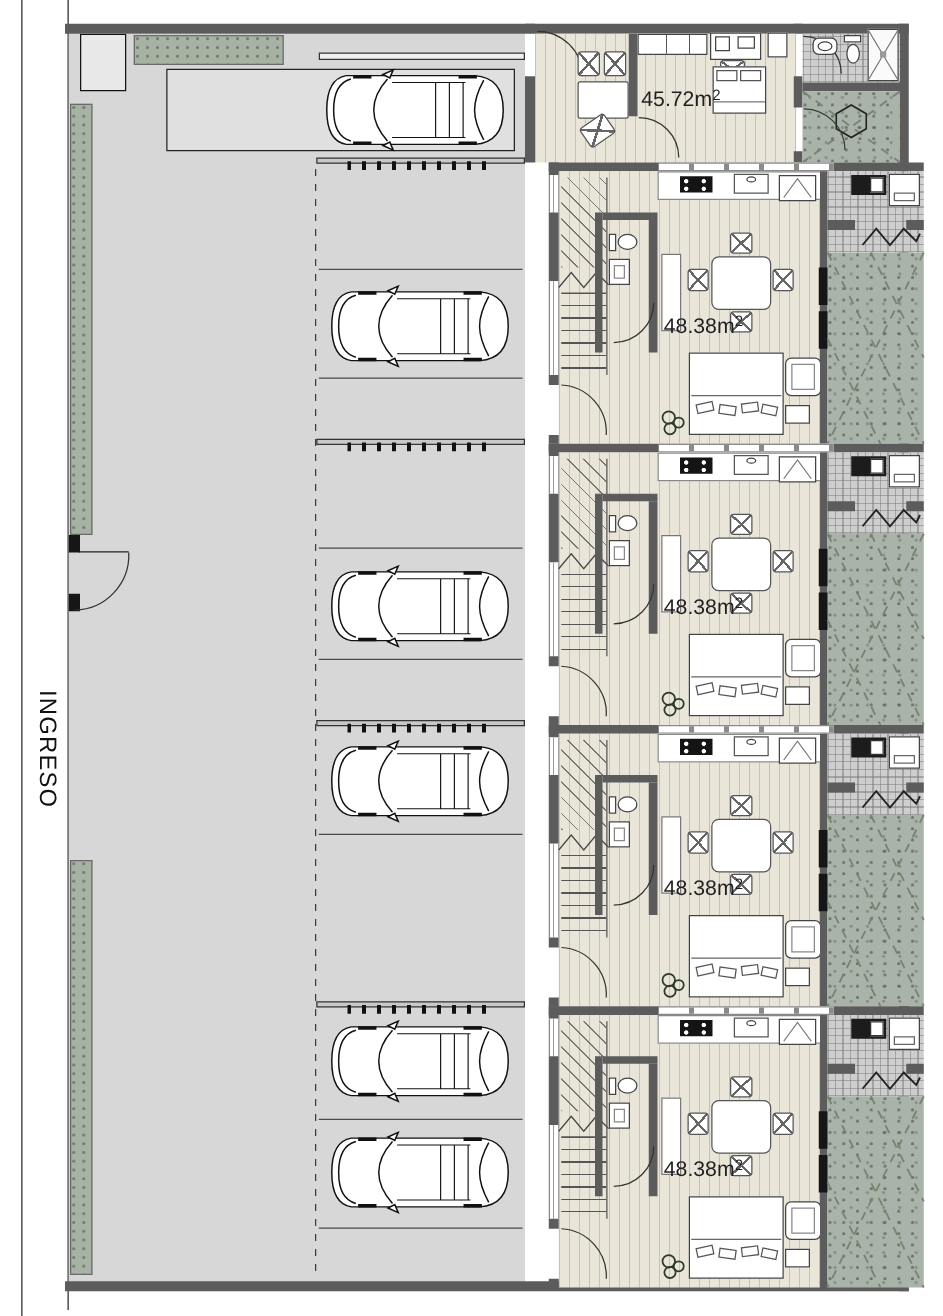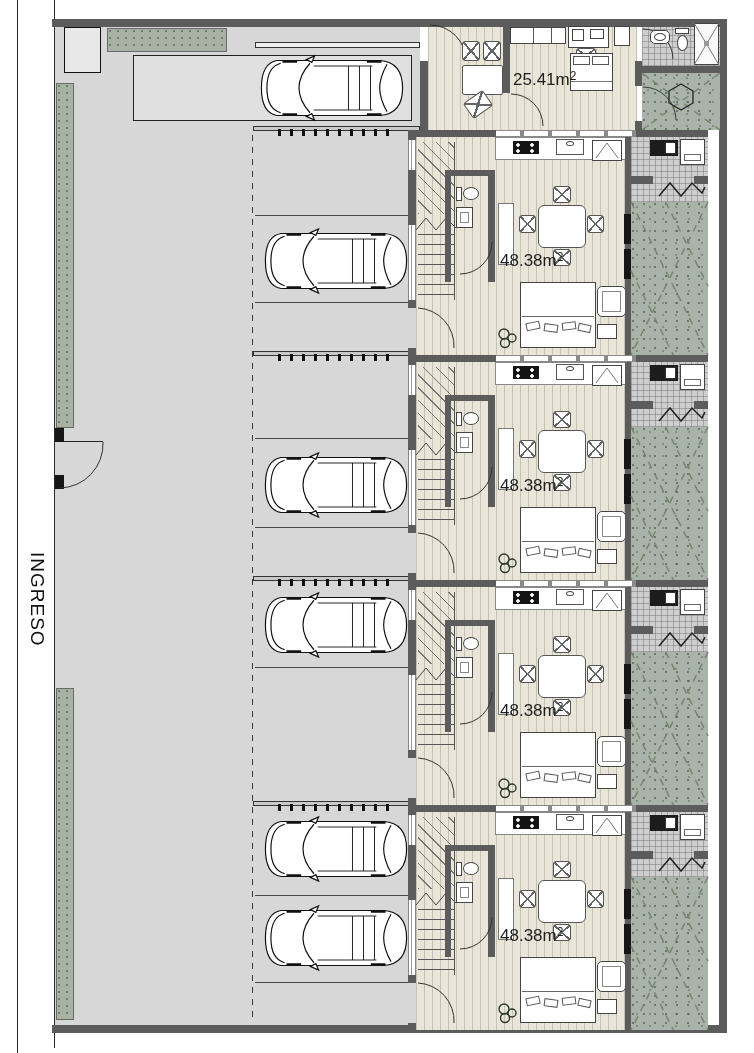--- a/index.html
+++ b/index.html
@@ -51,21 +51,21 @@
   .arealabel sup{font-size:12px;vertical-align:5px}
   .ingreso{position:absolute;font-size:19px;letter-spacing:1px;color:#111;
         transform:rotate(90deg);transform-origin:0 0;white-space:nowrap}
   svg.ov{position:absolute;overflow:visible}
   .cushion{position:absolute;background:#fff;border:1px solid #555}
   .stove{position:absolute;background:#141414;
         background-image:radial-gradient(circle at 5px 4px,#fff 1.5px,transparent 2px),
                          radial-gradient(circle at 5px 10px,#fff 1.5px,transparent 2px),
                          radial-gradient(circle at 19px 4px,#fff 1.5px,transparent 2px),
                          radial-gradient(circle at 19px 10px,#fff 1.5px,transparent 2px)}
-  .module{position:absolute;left:408px;width:300px;height:225px}
+  .module{position:absolute;left:439px;width:300px;height:225px}
 </style>
 </head>
 <body>
 
 <div id="canvas">
 
   <svg width="0" height="0" style="position:absolute">
     <defs>
       <g id="carSym" stroke="#111" fill="#fff" stroke-width="1.3">
         <path d="M20,3 C8,5 3,16 3,33 C3,50 8,61 20,63 L132,63 C148,62 157,52 157,33 C157,14 148,4 132,3 Z"></path>
@@ -171,21 +171,21 @@
     <div class="furn" style="left:148px;top:7px;width:41px;height:22px"></div>
     <div class="furn" style="left:152px;top:10px;width:12px;height:12px"></div>
     <div class="furn" style="left:170px;top:10px;width:14px;height:10px"></div>
     <div class="chair" style="left:156px;top:29px;width:20px;height:16px"></div>
     <div class="furn" style="left:150px;top:34px;width:43px;height:38px"></div>
     <div class="cushion" style="left:153px;top:37px;width:17px;height:9px"></div>
     <div class="cushion" style="left:172px;top:37px;width:17px;height:9px"></div>
     <div class="hline" style="left:151px;top:62px;width:41px;background:#777"></div>
     <div class="furn" style="left:194px;top:7px;width:16px;height:20px"></div>
     <div class="arealabel" style="left:93px;top:50px">
-      <span>25.41m</span><sup>2</sup>
+      <span>45.72m</span><sup>2</sup>
     </div>
 
     <div class="wall" style="left:215px;top:0;width:7px;height:7px"></div>
     <div class="wall" style="left:215px;top:42px;width:7px;height:25px"></div>
     <div class="wall" style="left:215px;top:102px;width:7px;height:9px"></div>
 
     <div class="tile" style="left:222px;top:8px;width:78px;height:39px"></div>
     <svg class="ov" style="left:222px;top:9px" width="32" height="32">
       <path d="M1,1 A30,30 0 0 1 31,31" stroke="#333" fill="none" stroke-width="1"></path>
       </svg>

